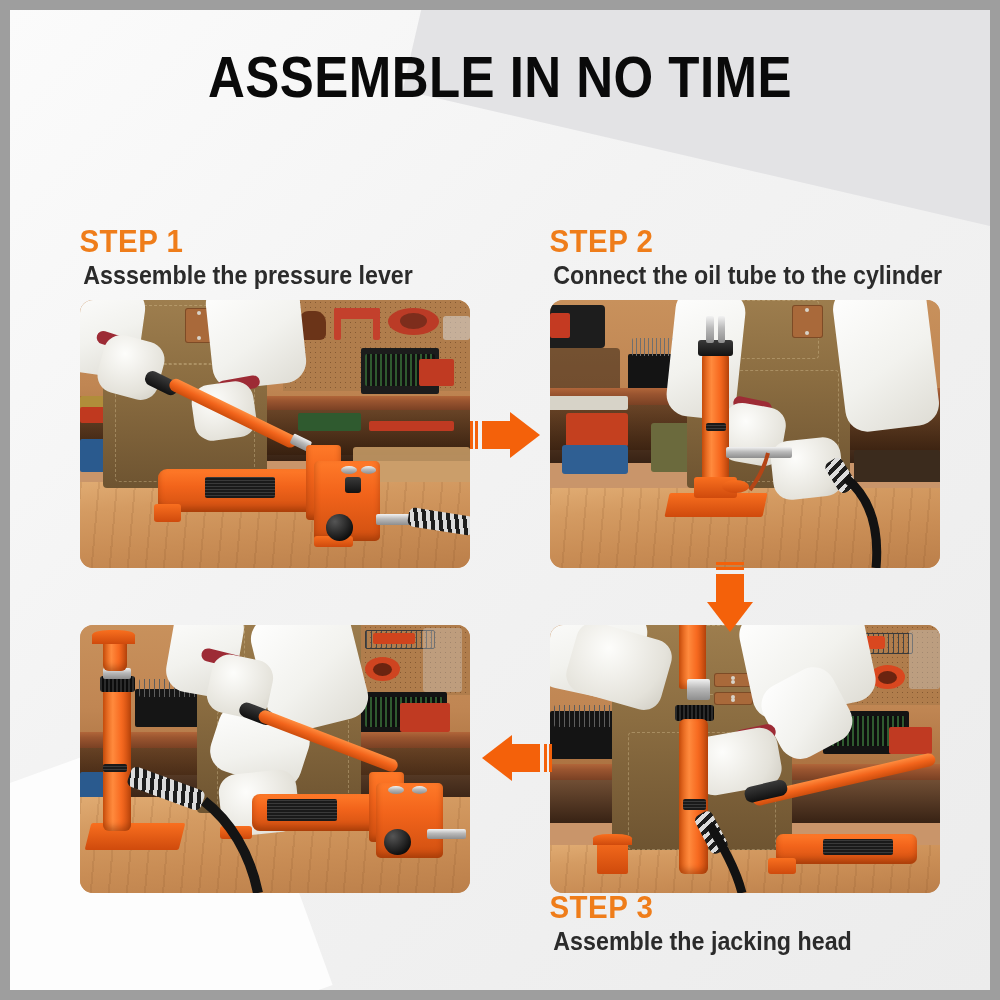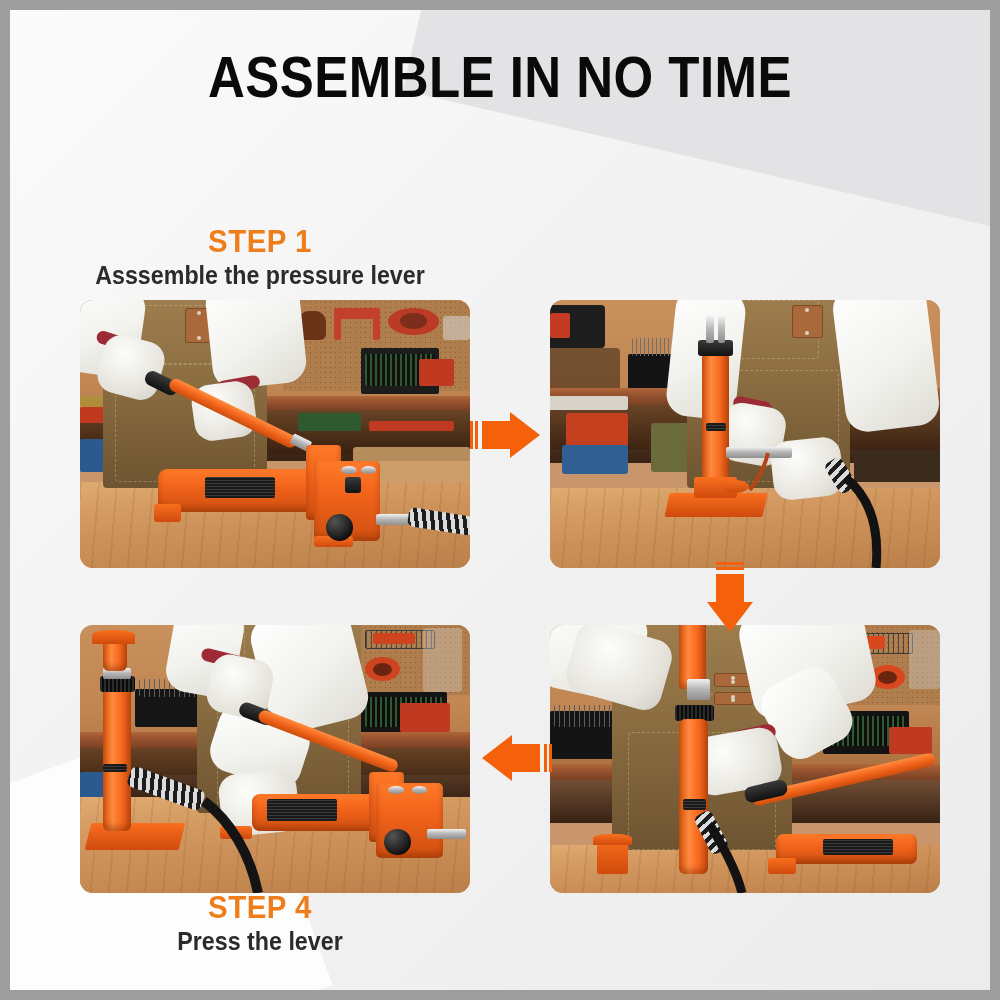--- a/index.html
+++ b/index.html
@@ -82,21 +82,21 @@
     font-family: "Liberation Sans Narrow", "Liberation Sans", sans-serif;
     font-weight: bold;
     font-size: 31px;
     color: #ffffff;
     transform: scaleX(0.92);
     white-space: nowrap;
     letter-spacing: 0.2px;
   }
 
   
-  .steplabel { position: absolute; width: 380px; text-align: center; }
+  .steplabel { position: absolute; width: 380px; }
   .steplabel .num {
     font-family: "Liberation Sans Narrow", "Liberation Sans", sans-serif;
     font-weight: bold;
     font-size: 31px;
     color: #ef7d1a;
     letter-spacing: 0.5px;
     line-height: 1.05;
     transform: scaleX(0.95);
   }
   .steplabel .desc {
@@ -257,23 +257,27 @@
     <div class="swoosh-tr"></div>
     <div class="swoosh-bl2"></div>
     <div class="swoosh-bl"></div>
 
     <div class="headline">ASSEMBLE IN NO TIME</div>
 
     <div class="steplabel" id="lbl1">
       <div class="num">STEP 1</div>
       <div class="desc">Asssemble the pressure lever</div>
     </div>
-    <div class="steplabel" id="lbl4">
-      <div class="num">STEP 4</div>
-      <div class="desc">Press the lever</div>
+    <div class="steplabel" id="lbl2">
+      <div class="num">STEP 2</div>
+      <div class="desc">Connect the oil tube to the cylinder</div>
+    </div>
+    <div class="steplabel" id="lbl3">
+      <div class="num">STEP 3</div>
+      <div class="desc">Assemble the jacking head</div>
     </div>
 
     <div class="panel" id="p1">
       <div class="scene">
         <div class="wall" style="height:58%"></div>
         <div class="pegboard" style="left:52%;top:0;width:48%;height:34%"></div>
 
         <div class="toolblob" style="left:56%;top:4%;width:7%;height:11%;background:#6b3418;border-radius:40% 40% 6px 6px"></div>
         <div class="toolblob" style="left:65%;top:3%;width:12%;height:4%;background:#c3402c"></div>
         <div class="toolblob" style="left:65%;top:3%;width:2%;height:12%;background:#c3402c"></div>

